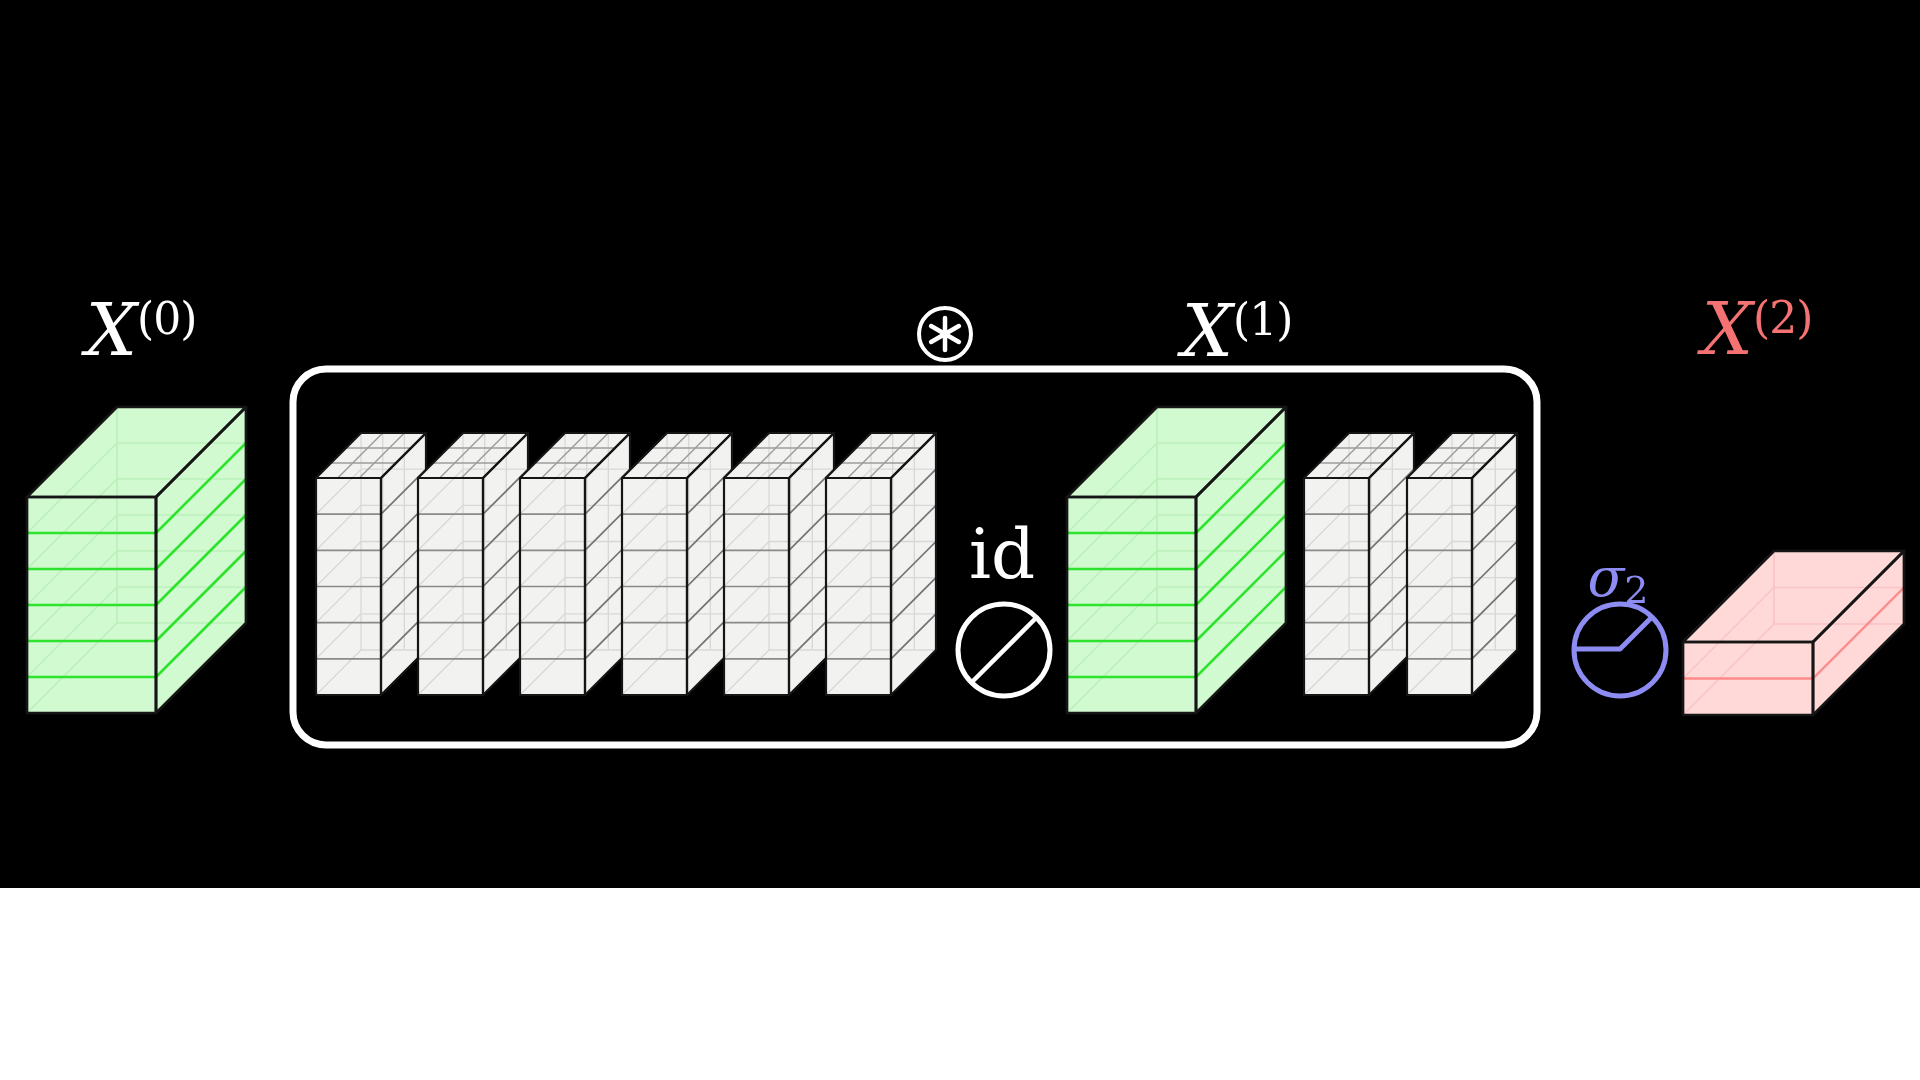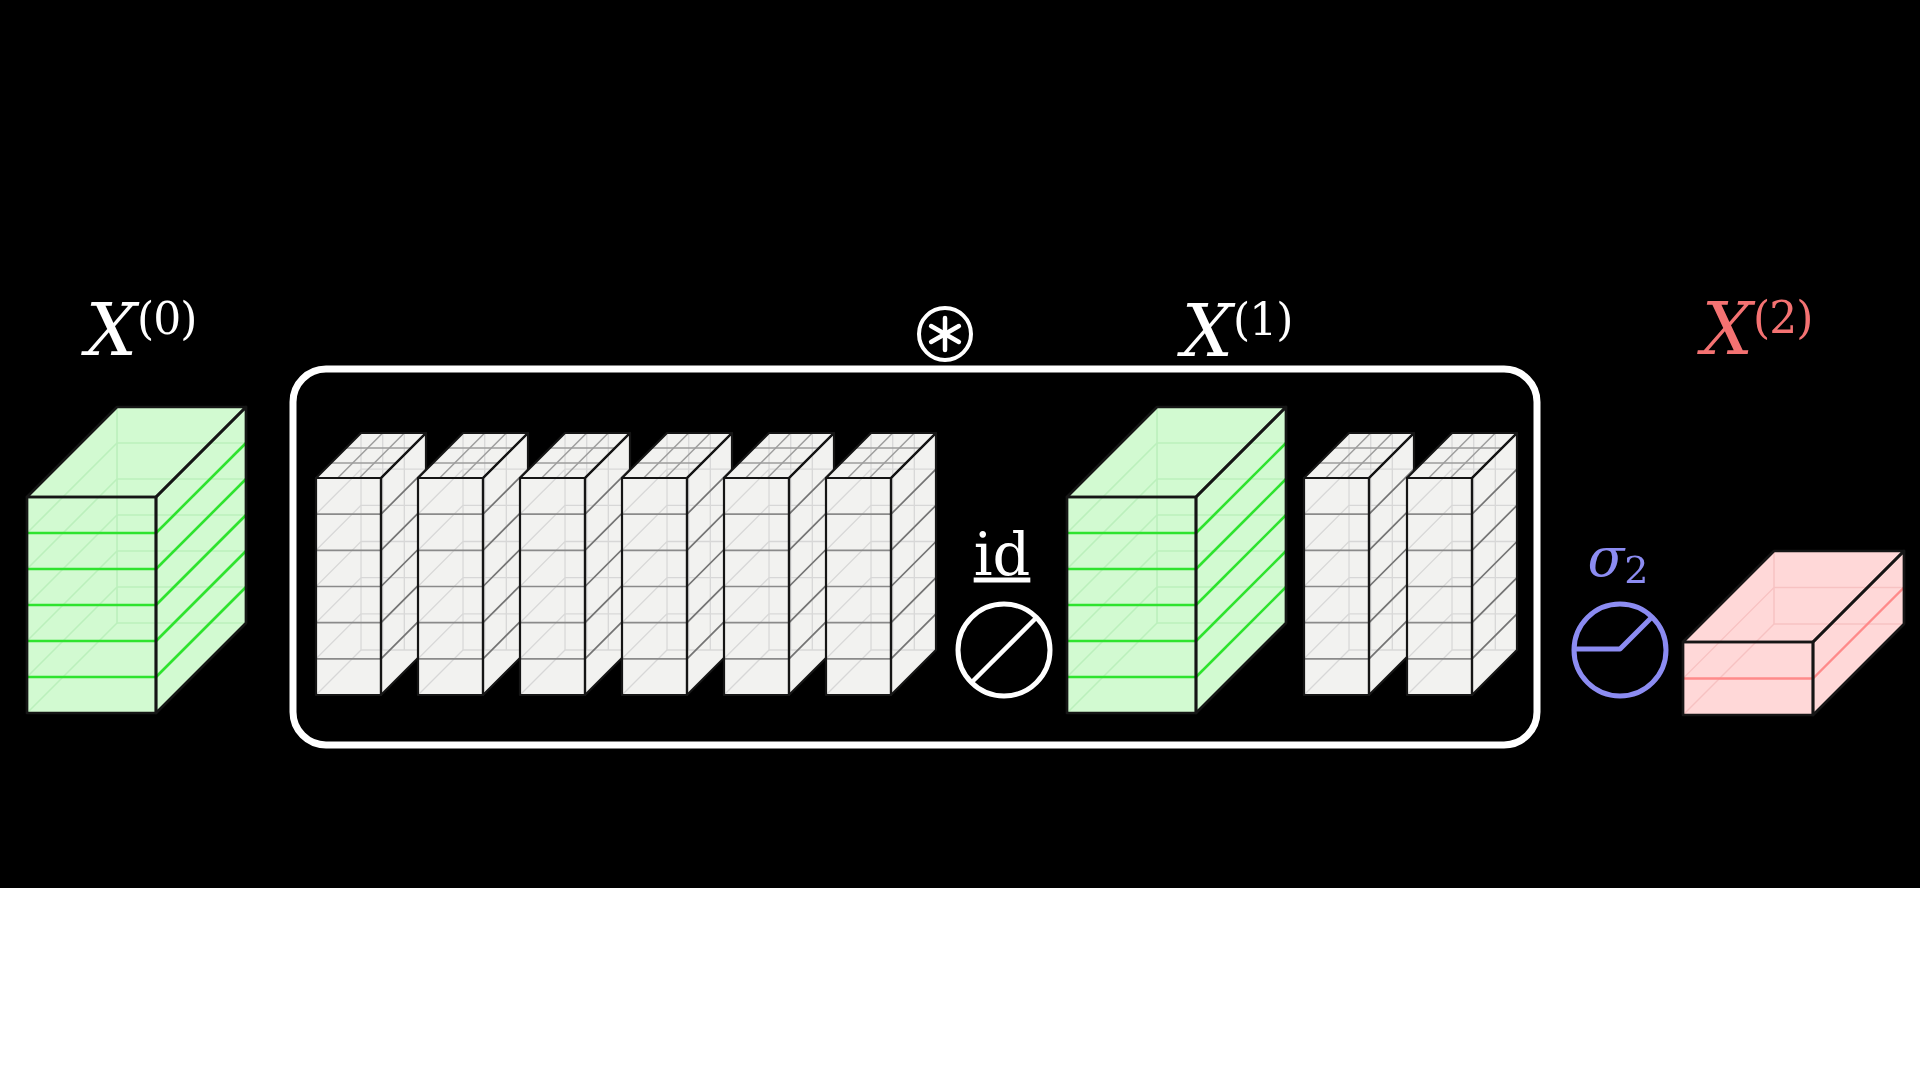--- a/index.html
+++ b/index.html
@@ -21,21 +21,21 @@
   .pfaint{stroke:var(--pink-faint);stroke-width:1.5;fill:none;opacity:.6}
   .outl{stroke:var(--outline);stroke-width:2.2;fill:none;stroke-linejoin:round}
   .outl-thick{stroke:var(--outline);stroke-width:2.7;fill:none;stroke-linejoin:round}
   .wstroke{stroke:var(--white);fill:none}
   .pwstroke{stroke:var(--periwinkle);fill:none}
 
   
   .lbl{position:absolute;transform:translate(-50%,-50%);white-space:nowrap;line-height:1;}
   .x-lbl{font-size:72px;font-style:italic;}
   .x-lbl sup{font-size:44px;font-style:normal;vertical-align:.48em;letter-spacing:-1px;}
-  .id-lbl{font-size:59px;color:var(--white);text-decoration:underline;}
+  .id-lbl{font-size:69px;color:var(--white);}
   .sig-lbl{font-size:54px;font-style:italic;color:var(--periwinkle);}
   .sig-lbl sub{font-size:38px;font-style:normal;vertical-align:-.18em;}
   .relu-lbl{font-size:60px;color:var(--periwinkle);}
 </style>
 </head>
 <body>
 
 <div id="stage" style="background: rgb(0, 0, 0);">
 
   <svg width="1920" height="1080" viewBox="0 0 1920 1080">
@@ -194,15 +194,15 @@
   </svg>
 
   <div class="lbl x-lbl" style="left:141px;top:330px;color:var(--white);"><span>X</span><sup>(0)</sup></div>
 
   <div class="lbl x-lbl" style="left:1237px;top:331px;color:var(--white);"><span>X</span><sup>(1)</sup></div>
 
   <div class="lbl x-lbl" style="left:1757px;top:329px;color:var(--salmon);"><span>X</span><sup>(2)</sup></div>
 
   <div class="lbl id-lbl" style="left:1002px;top:554px;">id</div>
 
-  <div class="lbl sig-lbl" style="left:1618px;top:560px;text-align:center;"><span>σ</span><sub>2</sub></div>
+  <div class="lbl sig-lbl" style="left:1618px;top:580px;text-align:center;"><span>σ</span><sub>2</sub></div>
 
 </div>
 
 </body></html>

